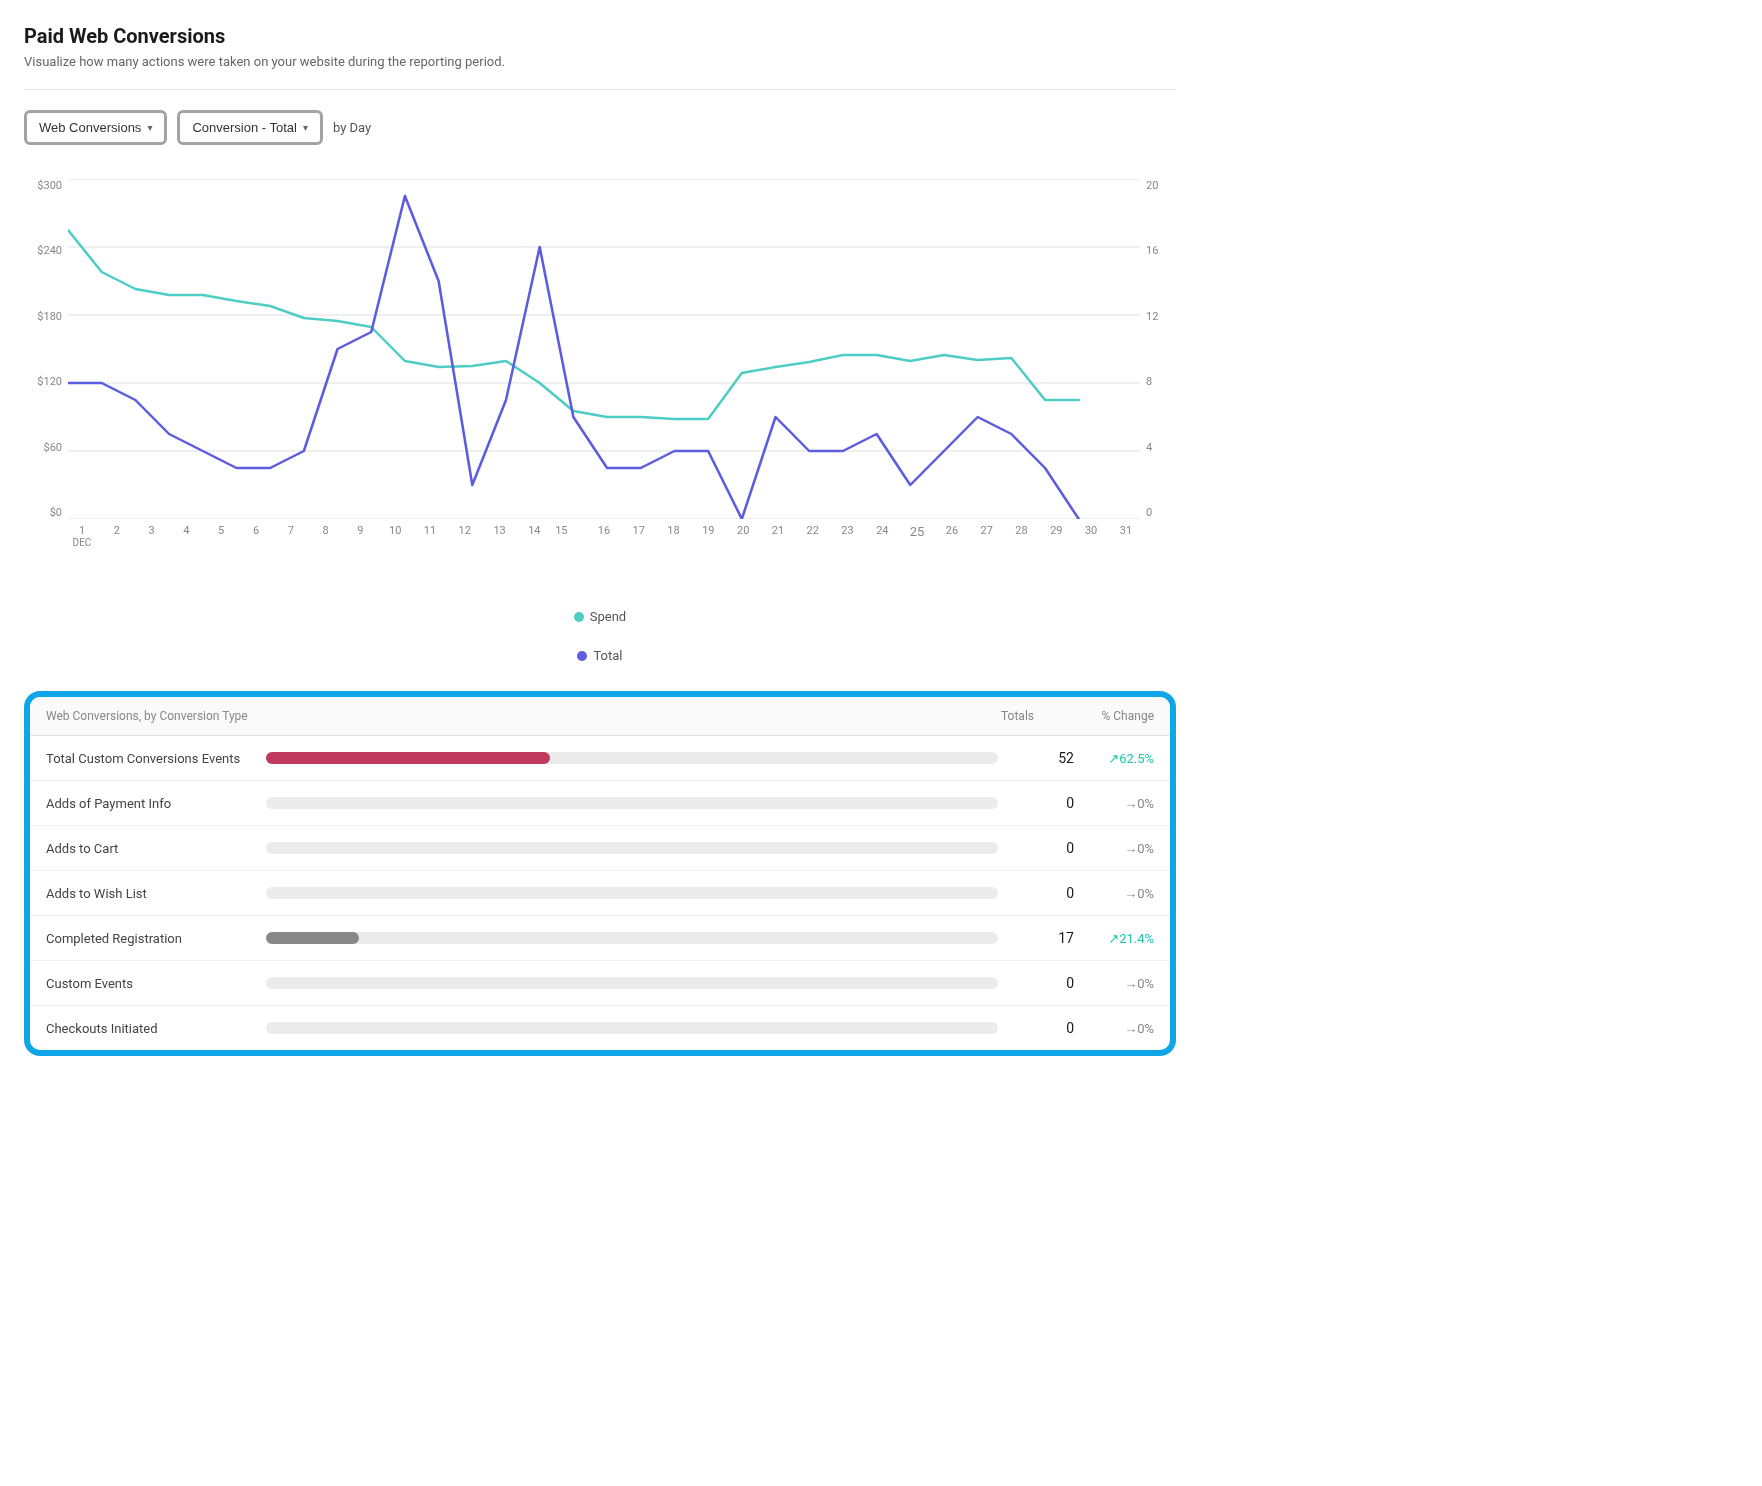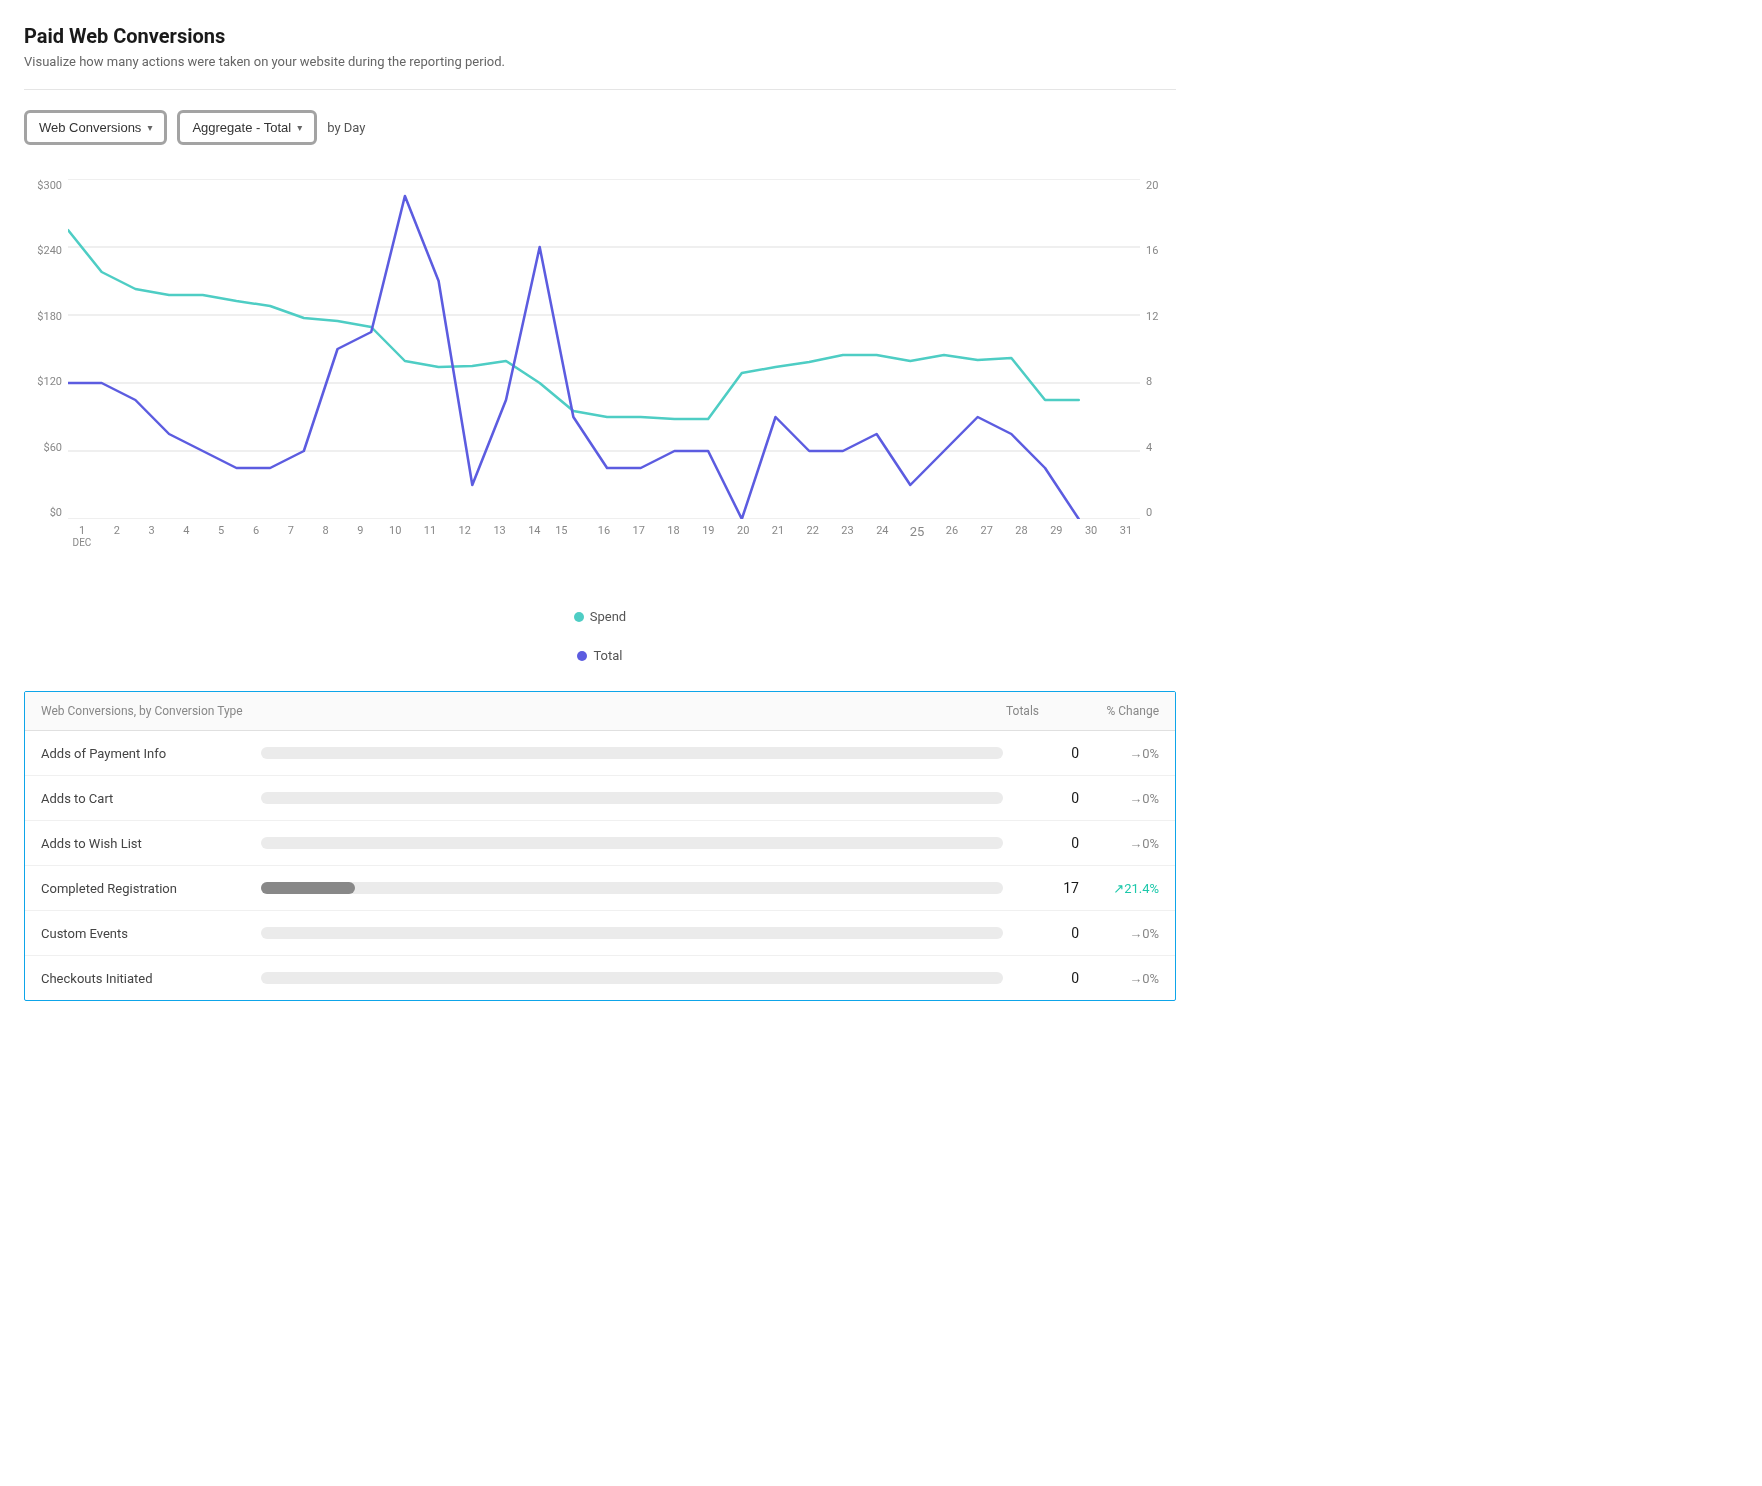--- a/index.html
+++ b/index.html
@@ -89,22 +89,22 @@
     }
 
     .legend-dot {
       width: 10px;
       height: 10px;
       border-radius: 50%;
     }
 
     
     .table-container {
-      border: 1px solid #0ea5e9;
-      border-radius: 2px;
+      border: 6px solid #0ea5e9;
+      border-radius: 16px;
       overflow: hidden;
     }
 
     .table-header {
       display: flex;
       justify-content: space-between;
       align-items: center;
       padding: 12px 16px;
       border-bottom: 1px solid #e0e0e0;
       background: #fafafa;
@@ -210,21 +210,21 @@
 <h1 class="page-title">Paid Web Conversions</h1>
 <p class="page-subtitle">Visualize how many actions were taken on your website during the reporting period.</p>
 <hr class="divider">
 
 <div class="controls">
   <button class="dropdown-btn">
     <span>Web Conversions</span>
     <span class="chevron">▾</span>
   </button>
   <button class="dropdown-btn">
-    <span>Aggregate - Total</span>
+    <span>Conversion - Total</span>
     <span class="chevron">▾</span>
   </button>
   <span class="by-day-label">by Day</span>
 </div>
 
 <div class="chart-container">
   <div style="position:relative; width:100%; height:400px;">
 
     <div style="position:absolute; left:0; top:10px; height:340px; width:44px; display:flex; flex-direction:column-reverse; justify-content:space-between; align-items:flex-end; padding-right:6px;">
       <span class="y-label">$0</span>
@@ -376,20 +376,28 @@
   <div class="table-header">
     <span class="table-header-label">Web Conversions, by Conversion Type</span>
     <div class="table-header-right">
       <span class="table-header-col">Totals</span>
       <span class="table-header-col">% Change</span>
     </div>
   </div>
 
   <div id="table-rows">
       <div class="table-row">
+        <div class="row-label">Total Custom Conversions Events</div>
+        <div class="bar-container">
+          <div class="bar-fill" style="width: 38.806%; background: rgb(192, 57, 94);"></div>
+        </div>
+        <div class="row-total normal">52</div>
+        <div class="row-change up">↗62.5%</div>
+      </div>
+      <div class="table-row">
         <div class="row-label">Adds of Payment Info</div>
         <div class="bar-container"></div>
         <div class="row-total normal">0</div>
         <div class="row-change neutral">→0%</div>
       </div>
       <div class="table-row">
         <div class="row-label">Adds to Cart</div>
         <div class="bar-container"></div>
         <div class="row-total normal">0</div>
         <div class="row-change neutral">→0%</div>

